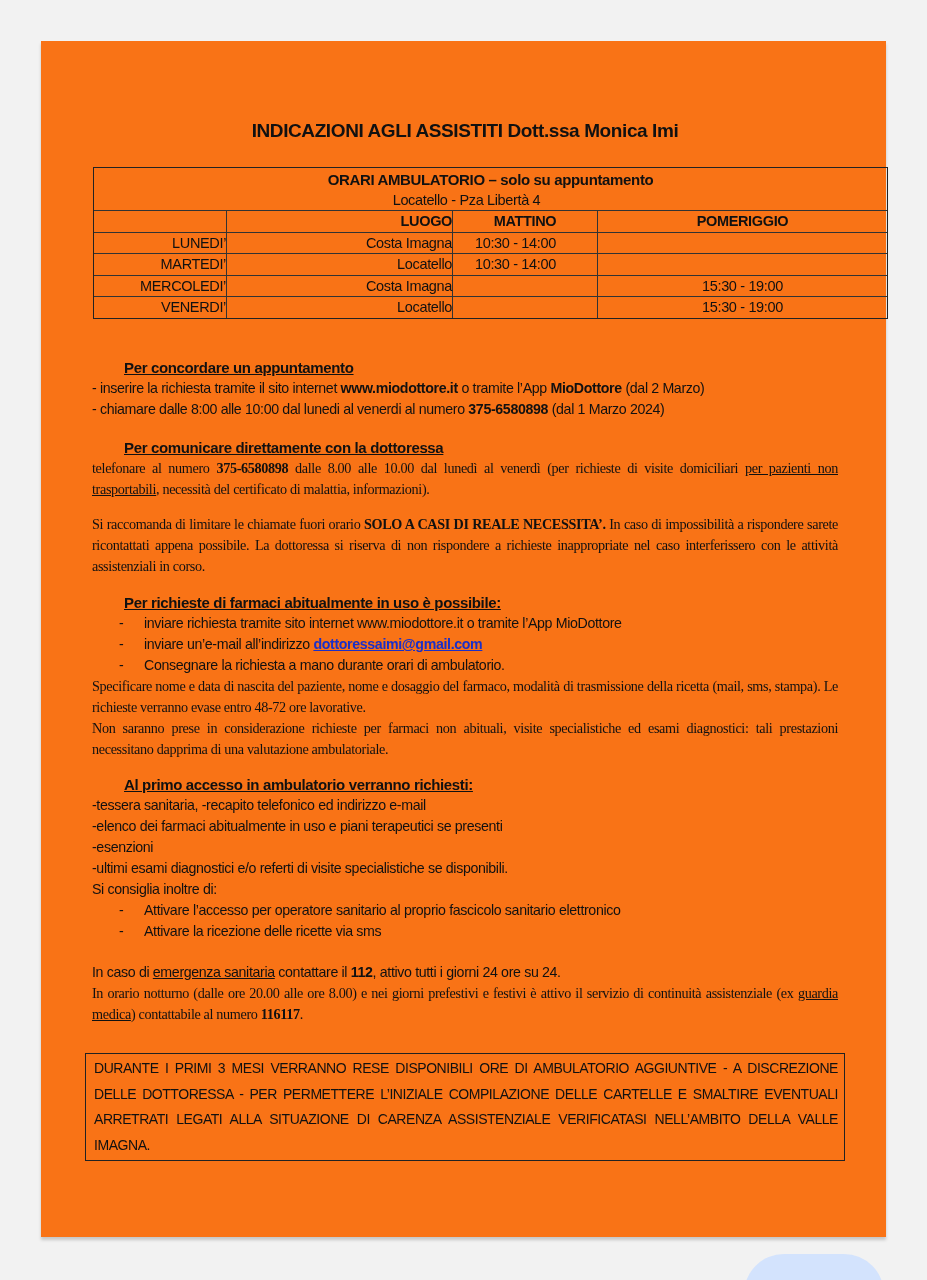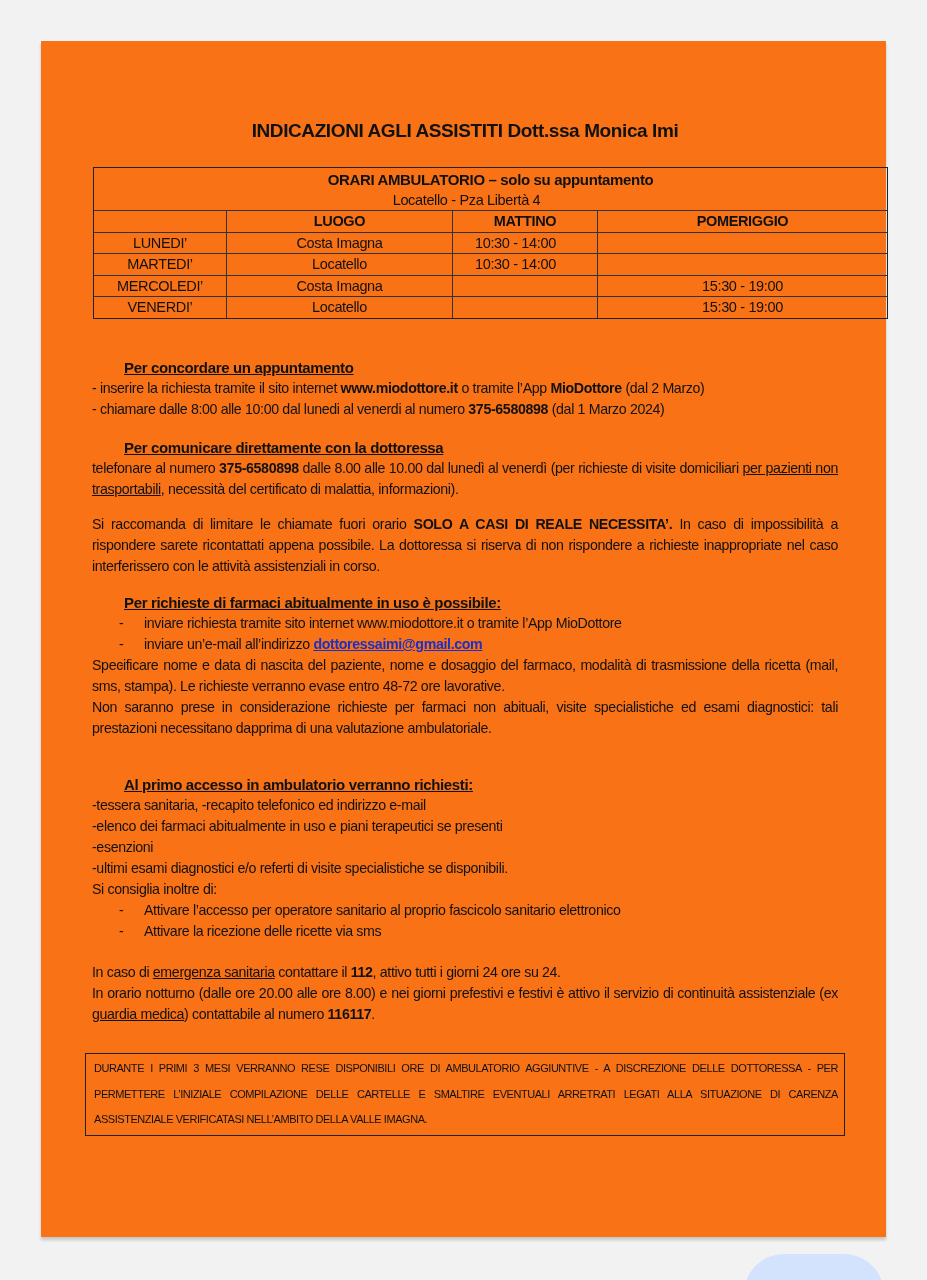--- a/index.html
+++ b/index.html
@@ -69,51 +69,51 @@
       border-collapse: collapse;
       width: 100%;
       font-size: 14.5px;
     }
     table.grid td {
       border-top: 1px solid #333;
       border-left: 1px solid #333;
       height: 20.5px;
       padding: 0;
       line-height: 20px;
-      text-align: center;
+      text-align: right;
     }
     table.grid td:first-child { border-left: none; }
     table.grid td.c0 { width: 132px; }
     table.grid td.c1 { width: 225px; }
     table.grid td.c2 { width: 145px; text-align: left; padding-left: 22px; box-sizing: border-box; }
     table.grid tr.hdr td { font-weight: bold; }
     table.grid tr.hdr td.c2 { text-align: center; padding-left: 0; }
     table.grid td.c3 { text-align: center; }
     .section { position: absolute; left: 0; width: 746px; }
     .h {
       font-weight: bold;
       text-decoration: underline;
       font-size: 15px;
       margin-left: 32px;
     }
-    .just { text-align: justify; text-align-last: left; }
+    .just { text-align: justify; text-align-last: left; font-family: Liberation Serif, serif; }
     .dash-list { margin: 0; padding: 0; list-style: none; }
     .dash-list li { position: relative; padding-left: 52px; }
     .dash-list li .dash { position: absolute; left: 27px; }
     a.mail { color: #1a2fc9; font-weight: bold; text-decoration: underline; }
     .u { text-decoration: underline; }
     .notice {
       position: absolute;
       left: -7px;
       top: 1012px;
       width: 760px;
       border: 1.4px solid #222;
       box-sizing: border-box;
       padding: 2px 6px 2px 8px;
-      font-size: 11px;
+      font-size: 14px;
       line-height: 25.5px;
       letter-spacing: -0.45px;
       text-align: justify;
       text-align-last: left;
     }
     .fab {
       position: absolute;
       left: 744px;
       top: 1254px;
       width: 140px;
@@ -182,21 +182,21 @@
       <div class="just"><span>telefonare al numero </span><b>375-6580898</b><span> dalle 8.00 alle 10.00 dal lunedì al venerdì (per richieste di visite domiciliari </span><span class="u">per pazienti non trasportabili</span><span>, necessità del certificato di malattia, informazioni).</span></div>
     </div>
 
     <div class="section just" style="top:473px;"><span>Si raccomanda di limitare le chiamate fuori orario </span><b>SOLO A CASI DI REALE NECESSITA’.</b><span> In caso di impossibilità a rispondere sarete ricontattati appena possibile. La dottoressa si riserva di non rispondere a richieste inappropriate nel caso interferissero con le attività assistenziali in corso.</span></div>
 
     <div class="section" style="top:551px;">
       <div class="h">Per  richieste di farmaci abitualmente in uso è possibile:</div>
       <ul class="dash-list">
         <li><span class="dash">-</span><span>inviare richiesta tramite sito internet www.miodottore.it o tramite l’App MioDottore</span></li>
         <li><span class="dash">-</span><span>inviare un’e-mail all’indirizzo </span><a class="mail">dottoressaimi@gmail.com</a></li>
-        <li><span class="dash">-</span></li>
+        <li><span class="dash">-</span><span>Consegnare la richiesta a mano durante orari di ambulatorio.</span></li>
       </ul>
       <div class="just">Specificare nome e data di nascita del paziente, nome e dosaggio del farmaco, modalità di trasmissione della ricetta (mail, sms, stampa). Le richieste verranno evase entro 48-72 ore lavorative.</div>
       <div class="just">Non saranno prese in considerazione richieste per farmaci non abituali, visite specialistiche ed esami diagnostici:  tali prestazioni necessitano dapprima di una valutazione ambulatoriale.</div>
     </div>
 
     <div class="section" style="top:733px;">
       <div class="h">Al primo accesso in ambulatorio verranno richiesti:</div>
       <div>-tessera sanitaria, -recapito telefonico ed indirizzo e-mail</div>
       <div>-elenco dei farmaci abitualmente in uso e piani terapeutici se presenti</div>
       <div>-esenzioni</div>

